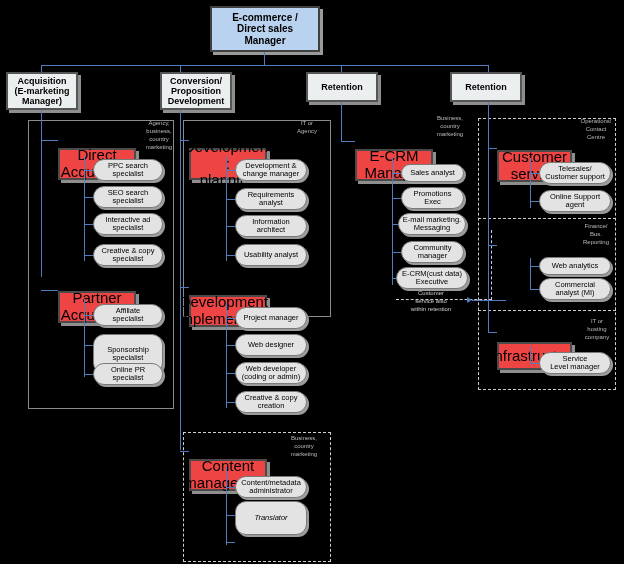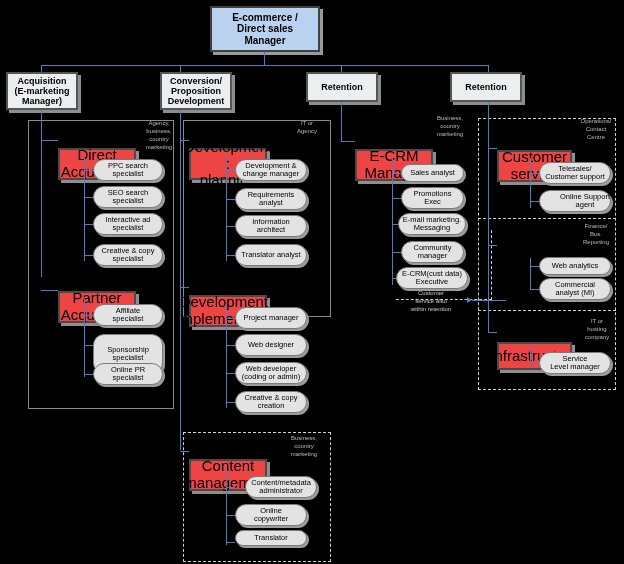--- a/index.html
+++ b/index.html
@@ -148,21 +148,21 @@
   <div class="node pill" style="left:235px; top:159px; width:72px; height:22px;">
     <span>Development &amp;<br>change manager</span>
   </div>
   <div class="node pill" style="left:235px; top:188px; width:72px; height:22px;">
     <span>Requirements<br>analyst</span>
   </div>
   <div class="node pill" style="left:235px; top:215px; width:72px; height:22px;">
     <span>Information<br>architect</span>
   </div>
   <div class="node pill" style="left:235px; top:244px; width:72px; height:22px;">
-    <span>Translator analyst</span>
+    <span>Usability analyst</span>
   </div>
 
   <div class="node box-l3" style="left:189px; top:271px; width:78px; height:32px;">
     <span>Development :<br>implementation</span>
   </div>
 
   <div class="ln ln-v" style="left:226px; top:303px; height:105px;"></div>
   <div class="ln ln-h" style="left:226px; top:318px; width:9px;"></div>
   <div class="ln ln-h" style="left:226px; top:345px; width:9px;"></div>
   <div class="ln ln-h" style="left:226px; top:373px; width:9px;"></div>
@@ -184,27 +184,27 @@
   <div class="node box-l3" style="left:189px; top:435px; width:78px; height:32px;">
     <span>Content<br>management</span>
   </div>
   <div class="anno" style="left:281px; top:434px; width:46px;">Business,<br>country<br>marketing</div>
 
   <div class="ln ln-v" style="left:226px; top:467px; height:78px;"></div>
   <div class="ln ln-h" style="left:226px; top:487px; width:9px;"></div>
   <div class="ln ln-h" style="left:226px; top:515px; width:9px;"></div>
   <div class="ln ln-h" style="left:226px; top:542px; width:9px;"></div>
 
-  <div class="node pill" style="left:235px; top:476px; width:72px; height:22px;margin-left:10px;">
+  <div class="node pill" style="left:235px; top:476px; width:72px; height:22px;">
     <span>Content/metadata<br>administrator</span>
   </div>
   <div class="node pill" style="left:235px; top:504px; width:72px; height:22px;">
     <span>Online<br>copywriter</span>
   </div>
-  <div class="node pill" style="left:235px; top:530px; width:72px; height:16px;">
+  <div class="node pill" style="left:235px; top:501px; width:72px; height:34px;font-style:italic;">
     <span>Translator</span>
   </div>
 
   <div class="ln ln-v" style="left:341px; top:102px; height:40px;"></div>
   <div class="ln ln-h" style="left:341px; top:141px; width:14px;"></div>
 
   <div class="node box-l3" style="left:355px; top:125px; width:78px; height:32px;">
     <span>E-CRM<br>Manager</span>
   </div>
   <div class="anno" style="left:426px; top:114px; width:48px;">Business,<br>country<br>marketing</div>
@@ -247,21 +247,21 @@
   </div>
   <div class="anno" style="left:572px; top:117px; width:48px;">Operations/<br>Contact<br>Centre</div>
 
   <div class="ln ln-v" style="left:530px; top:158px; height:50px;"></div>
   <div class="ln ln-h" style="left:530px; top:173px; width:9px;"></div>
   <div class="ln ln-h" style="left:530px; top:201px; width:9px;"></div>
 
   <div class="node pill" style="left:539px; top:162px; width:72px; height:22px;">
     <span>Telesales/<br>Customer support</span>
   </div>
-  <div class="node pill" style="left:539px; top:190px; width:72px; height:22px;justify-content:flex-end;">
+  <div class="node pill" style="left:539px; top:190px; width:72px; height:22px;">
     <span>Online Support<br>agent</span>
   </div>
 
   <div class="anno" style="left:573px; top:222px; width:46px;">Finance/<br>Bus.<br>Reporting</div>
 
   <div class="ln ln-v" style="left:530px; top:258px; height:32px;"></div>
   <div class="ln ln-h" style="left:530px; top:266px; width:9px;"></div>
   <div class="ln ln-h" style="left:530px; top:289px; width:9px;"></div>
 
   <div class="node pill" style="left:539px; top:257px; width:72px; height:18px;justify-content:center;">

